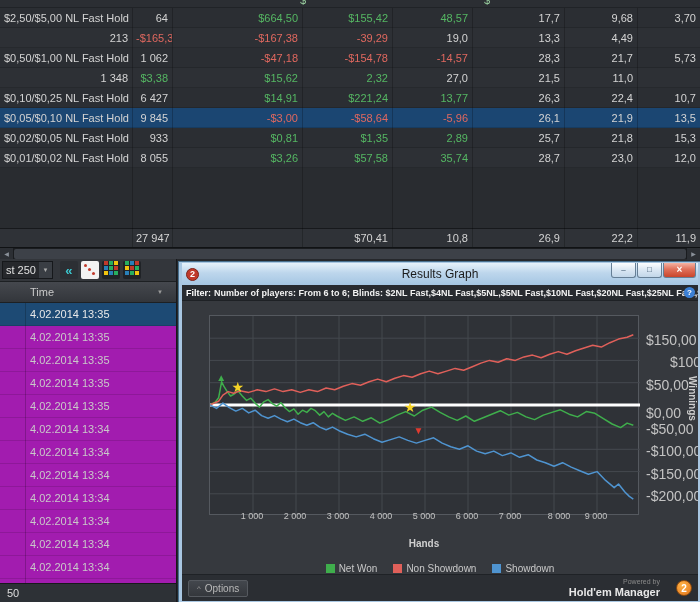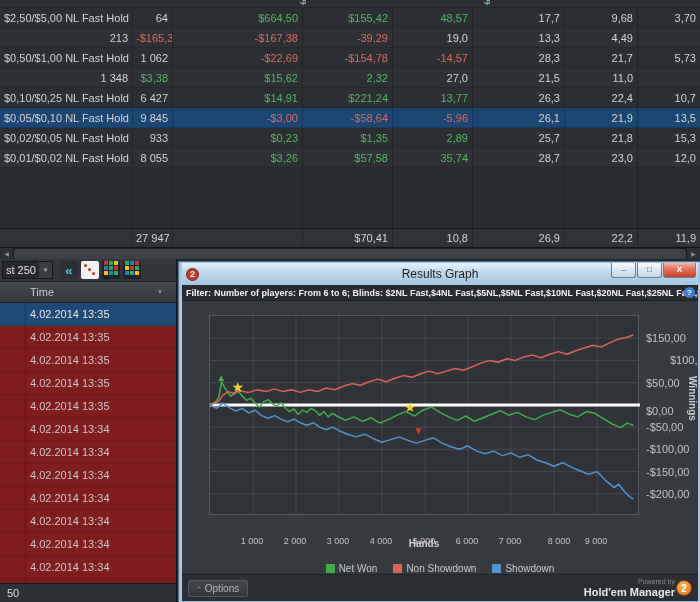--- a/index.html
+++ b/index.html
@@ -25,21 +25,21 @@
   .colsep{position:absolute;top:8px;height:239px;width:1px;background:rgba(0,0,0,0.22)}
 
   
   #hscroll{position:absolute;left:0;top:247px;width:700px;height:12px;background:#1a1c1f;border-top:1px solid #101214}
   .scroll-arrow{position:absolute;top:0;width:13px;height:12px;font-size:6px;line-height:12px;text-align:center;color:#8a9099;background:#2c2f34}
   #scroll-arrow-left{left:0}
   #scroll-arrow-right{right:0}
   #scroll-thumb{position:absolute;left:14px;right:14px;top:1px;height:10px;background:#3d4148;border-radius:2px}
 
   
-  #leftpanel{position:absolute;left:0;top:259px;width:177px;height:343px;background:#7f1d1d;border-right:1px solid #17191c}
+  #leftpanel{position:absolute;left:0;top:259px;width:177px;height:343px;background:#a21caf;border-right:1px solid #17191c}
   #lp-toolbar{height:23px;background:#33363b;display:flex;align-items:center;gap:3px;padding:0 2px;border-bottom:1px solid #1d2023}
   #lp-combo{display:flex;align-items:center;height:18px;background:#26282c;border:1px solid #16181b;color:#e0e0e0;font-size:11px}
   #lp-combo .val{padding:0 3px;white-space:nowrap}
   #lp-combo .arr{width:13px;height:16px;background:#3a3e44;color:#aaa;font-size:6px;display:flex;align-items:center;justify-content:center}
   #lp-icons{display:flex;align-items:center;gap:3px;margin-left:4px}
   .tb-icon{width:18px;height:18px;border-radius:2px;display:flex;align-items:center;justify-content:center;font-size:13px;font-weight:bold;background:#2c2f34}
   .tb-grid{display:grid;grid-template-columns:repeat(3,4px);grid-template-rows:repeat(3,4px);gap:1px;padding:0;background:#202327}
   .tb-grid span{width:4px;height:4px;display:block}
   .tb-dice{background:#f2f2f2;position:relative}
   .tb-dice::before{content:"";position:absolute;width:3px;height:3px;border-radius:50%;background:#c0392b;top:3px;left:3px;box-shadow:4px 4px 0 #c0392b,8px 8px 0 #c0392b}
@@ -58,31 +58,31 @@
   #gw-btns{position:absolute;right:2px;top:0;display:flex}
   .gw-btn{height:15px;border:1px solid #667f96;border-top:none;border-radius:0 0 3px 3px;display:flex;align-items:center;justify-content:center;margin-left:1px;color:#2e4a63;font-size:8px;line-height:1}
   .gw-btn.min,.gw-btn.max{width:25px;background:linear-gradient(#fdfeff,#dae7f3 50%,#c2d6e9)}
   .gw-btn.close{width:33px;background:linear-gradient(#f5b3a3,#e0705a 45%,#c9452b);color:#fff;font-size:10px;font-weight:bold}
   #gw-body{background:#36393e;height:316px;position:relative;overflow:hidden}
   #gw-filter{height:16px;background:#282b30;border-bottom:1px solid #1e2125;font-size:9px;font-weight:bold;color:#f2f2f2;line-height:16px;padding:0 18px 0 4px;white-space:nowrap;overflow:hidden;position:relative}
   #gw-filter .flabel{color:#ffffff;margin-right:3px}
   .filter-help{position:absolute;right:3px;top:2px;width:11px;height:11px;border-radius:50%;background:#3b7fd4;color:#fff;font-size:8px;line-height:11px;text-align:center;font-weight:bold}
   #gw-chart{position:relative;height:258px}
   #plot{position:absolute;left:27px;top:14px;width:430px;height:200px;background:#2f3237;border:1px solid #55595f}
-  .xtick{position:absolute;top:235px;font-size:9px;color:#c3c3c3;transform:translateX(-50%);white-space:nowrap}
-  .ytick{position:absolute;left:464px;font-size:11px;color:#c3c3c3;white-space:nowrap}
+  .xtick{position:absolute;top:210px;font-size:9px;color:#c3c3c3;transform:translateX(-50%);white-space:nowrap}
+  .ytick{position:absolute;left:464px;font-size:14px;color:#c3c3c3;white-space:nowrap}
   #xlab{position:absolute;top:237px;left:27px;width:430px;text-align:center;font-size:10px;font-weight:bold;color:#cfcfcf}
   #ylab{position:absolute;left:505px;top:75px;writing-mode:vertical-rl;font-size:10px;font-weight:bold;color:#cfcfcf}
   #gw-legend{height:18px;display:flex;justify-content:center;align-items:center;gap:16px;font-size:10px;color:#c9c9c9}
   .leg-item{display:flex;align-items:center;gap:4px}
   .leg-swatch{width:9px;height:9px;display:inline-block}
   #gw-bottom{position:absolute;left:0;bottom:0;width:100%;height:27px;background:#2b2e33;border-top:1px solid #1f2226;display:flex;align-items:center;justify-content:space-between;padding:0 6px}
   #options-btn{display:flex;align-items:center;gap:4px;height:17px;padding:0 8px;background:linear-gradient(#43474d,#34373c);border:1px solid #55595f;border-radius:2px;color:#b9b9b9;font-size:10px;font-family:"Liberation Sans",sans-serif;cursor:default}
   #options-btn .caret{font-size:8px;color:#9a9a9a}
-  #powered{display:flex;align-items:center;gap:1px}
+  #powered{display:flex;align-items:center;gap:16px}
   #powered .texts{text-align:right}
   .pby{font-size:7px;color:#8a8a8a;line-height:8px}
   .brand{font-size:11px;color:#e8e8e8;font-weight:bold;line-height:12px}
   .hm-badge{width:16px;height:16px;border-radius:50%;background:radial-gradient(circle at 35% 30%,#ffb347,#e2741b);color:#fff;font-weight:bold;font-size:10px;display:flex;align-items:center;justify-content:center;border:1px solid #8a4a10}
 </style>
 </head>
 <body>
 
 <div id="screen">
 
@@ -107,21 +107,21 @@
           <span class="cell r neg">-$165,31</span>
           <span class="cell r neg">-$167,38</span>
           <span class="cell r neg">-39,29</span>
           <span class="cell r">19,0</span>
           <span class="cell r">13,3</span>
           <span class="cell r">4,49</span>
         </div>
         <div class="trow">
           <span class="cell l">$0,50/$1,00 NL Fast Hold</span>
           <span class="cell r">1 062</span>
-          <span class="cell r neg">-$22,69</span>
+          <span class="cell r neg">-$47,18</span>
           <span class="cell r neg">-$154,78</span>
           <span class="cell r neg">-14,57</span>
           <span class="cell r">28,3</span>
           <span class="cell r">21,7</span>
           <span class="cell r">5,73</span>
         </div>
         <div class="trow">
           <span class="cell r">1 348</span>
           <span class="cell r pos">$3,38</span>
           <span class="cell r pos">$15,62</span>
@@ -146,21 +146,21 @@
           <span class="cell r neg">-$3,00</span>
           <span class="cell r neg">-$58,64</span>
           <span class="cell r neg">-5,96</span>
           <span class="cell r">26,1</span>
           <span class="cell r">21,9</span>
           <span class="cell r">13,5</span>
         </div>
         <div class="trow">
           <span class="cell l">$0,02/$0,05 NL Fast Hold</span>
           <span class="cell r">933</span>
-          <span class="cell r pos">$0,23</span>
+          <span class="cell r pos">$0,81</span>
           <span class="cell r pos">$1,35</span>
           <span class="cell r pos">2,89</span>
           <span class="cell r">25,7</span>
           <span class="cell r">21,8</span>
           <span class="cell r">15,3</span>
         </div>
         <div class="trow">
           <span class="cell l">$0,01/$0,02 NL Fast Hold</span>
           <span class="cell r">8 055</span>
           <span class="cell r pos">$3,26</span>

